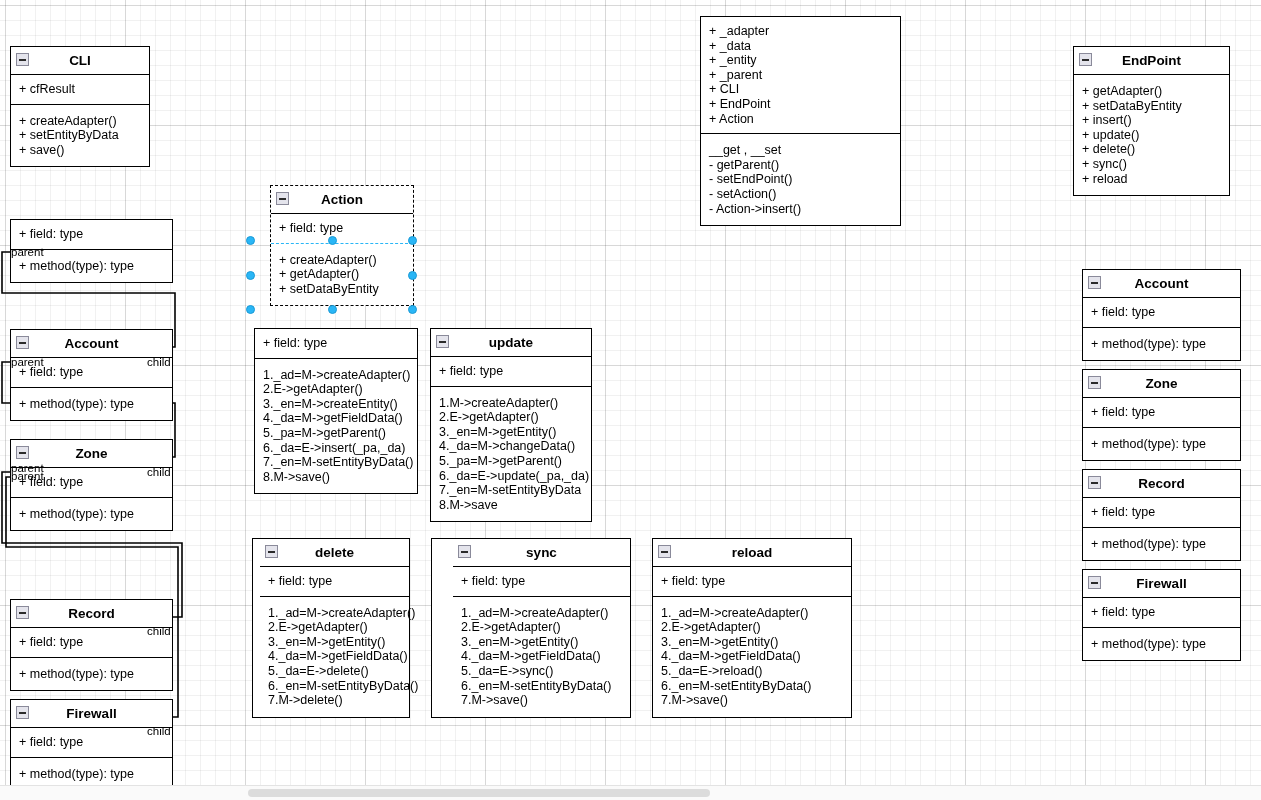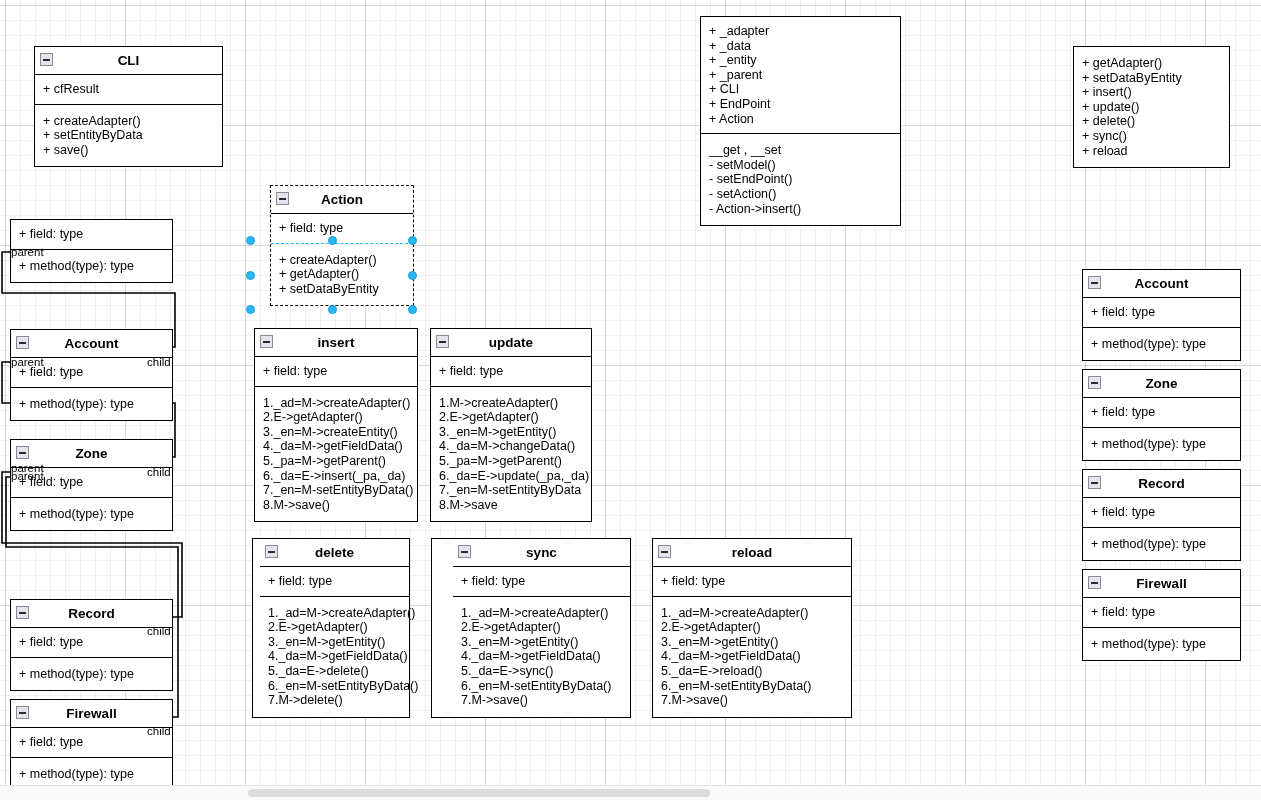--- a/index.html
+++ b/index.html
@@ -131,21 +131,21 @@
     <path d="M 10 252 L 2 252 L 2 293 L 175 293 L 175 347 L 173 347" fill="none" stroke="#000000" stroke-width="1.6"></path>
 
     <path d="M 10 362 L 2 362 L 2 403 L 175 403 L 175 457 L 173 457" fill="none" stroke="#000000" stroke-width="1.6"></path>
 
     <path d="M 10 472 L 2 472 L 2 543 L 182 543 L 182 617 L 173 617" fill="none" stroke="#000000" stroke-width="1.6"></path>
 
     <path d="M 10 477 L 6 477 L 6 547 L 178 547 L 178 717 L 173 717" fill="none" stroke="#000000" stroke-width="1.6"></path>
   </svg>
 
   <div id="class-layer">
-      <div class="uml" style="left: 10px; top: 46px; width: 189px; margin-left: 24px;">
+      <div class="uml" style="left: 10px; top: 46px; width: 140px;">
         <div class="uml-title"><span class="collapse-icon"></span><span>CLI</span></div>
         <div class="uml-section"><div>+ cfResult</div></div>
         <div class="uml-section tall"><div>+ createAdapter()</div><div>+ setEntityByData</div><div>+ save()</div></div>
       </div>
       <div class="uml" style="left: 10px; top: 219px; width: 163px;">
         <div class="uml-section"><div>+ field: type</div></div>
         <div class="uml-section tall"><div>+ method(type): type</div></div>
       </div>
       <div class="uml" style="left: 10px; top: 329px; width: 163px;">
         <div class="uml-title"><span class="collapse-icon"></span><span>Account</span></div>
@@ -167,27 +167,27 @@
         <div class="uml-section"><div>+ field: type</div></div>
         <div class="uml-section tall"><div>+ method(type): type</div></div>
       </div>
       <div class="uml selected" style="left: 270px; top: 185px; width: 144px;">
         <div class="uml-title"><span class="collapse-icon"></span><span>Action</span></div>
         <div class="uml-section"><div>+ field: type</div></div>
         <div class="uml-section tall"><div>+ createAdapter()</div><div>+ getAdapter()</div><div>+ setDataByEntity</div></div>
       </div>
       <div class="uml" style="left: 700px; top: 16px; width: 201px;">
         <div class="uml-section"><div>+ _adapter</div><div>+ _data</div><div>+ _entity</div><div>+ _parent</div><div>+ CLI</div><div>+ EndPoint</div><div>+ Action</div></div>
-        <div class="uml-section tall"><div>__get , __set</div><div>- setModel()</div><div>- setEndPoint()</div><div>- setAction()</div><div>- Action-&gt;insert()</div></div>
+        <div class="uml-section tall"><div>__get , __set</div><div>- getParent()</div><div>- setEndPoint()</div><div>- setAction()</div><div>- Action-&gt;insert()</div></div>
       </div>
       <div class="uml" style="left: 1073px; top: 46px; width: 157px;">
+        <div class="uml-title"><span class="collapse-icon"></span><span>EndPoint</span></div>
         <div class="uml-section tall"><div>+ getAdapter()</div><div>+ setDataByEntity</div><div>+ insert()</div><div>+ update()</div><div>+ delete()</div><div>+ sync()</div><div>+ reload</div></div>
       </div>
       <div class="uml" style="left: 254px; top: 328px; width: 164px;">
-        <div class="uml-title"><span class="collapse-icon"></span><span>insert</span></div>
         <div class="uml-section"><div>+ field: type</div></div>
         <div class="uml-section tall"><div>1._ad=M-&gt;createAdapter()</div><div>2.E-&gt;getAdapter()</div><div>3._en=M-&gt;createEntity()</div><div>4._da=M-&gt;getFieldData()</div><div>5._pa=M-&gt;getParent()</div><div>6._da=E-&gt;insert(_pa,_da)</div><div>7._en=M-setEntityByData()</div><div>8.M-&gt;save()</div></div>
       </div>
       <div class="uml" style="left: 430px; top: 328px; width: 162px;">
         <div class="uml-title"><span class="collapse-icon"></span><span>update</span></div>
         <div class="uml-section"><div>+ field: type</div></div>
         <div class="uml-section tall"><div>1.M-&gt;createAdapter()</div><div>2.E-&gt;getAdapter()</div><div>3._en=M-&gt;getEntity()</div><div>4._da=M-&gt;changeData()</div><div>5._pa=M-&gt;getParent()</div><div>6._da=E-&gt;update(_pa,_da)</div><div>7._en=M-setEntityByData</div><div>8.M-&gt;save</div></div>
       </div>
       <div class="uml" style="left: 252px; top: 538px; width: 158px; padding-left: 7px;">
         <div class="uml-title"><span class="collapse-icon"></span><span>delete</span></div>

